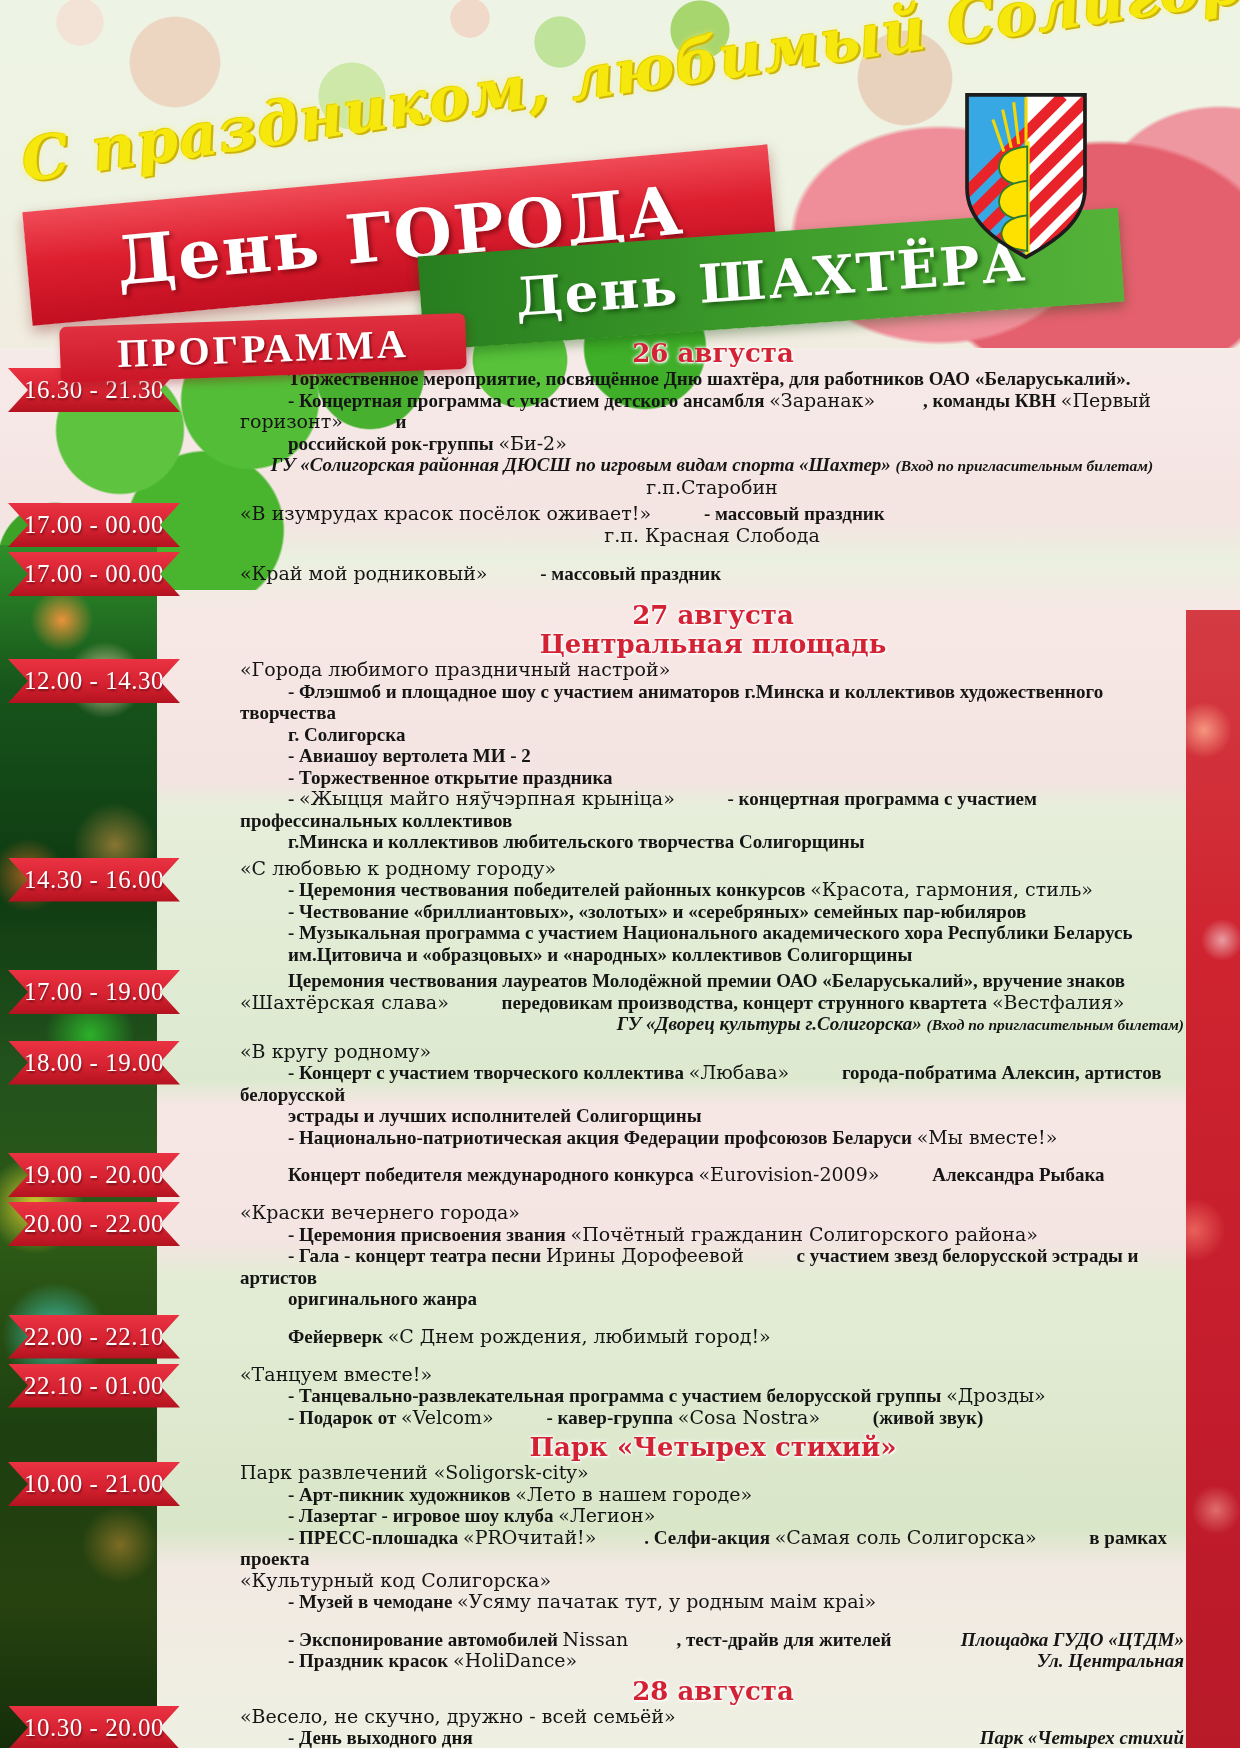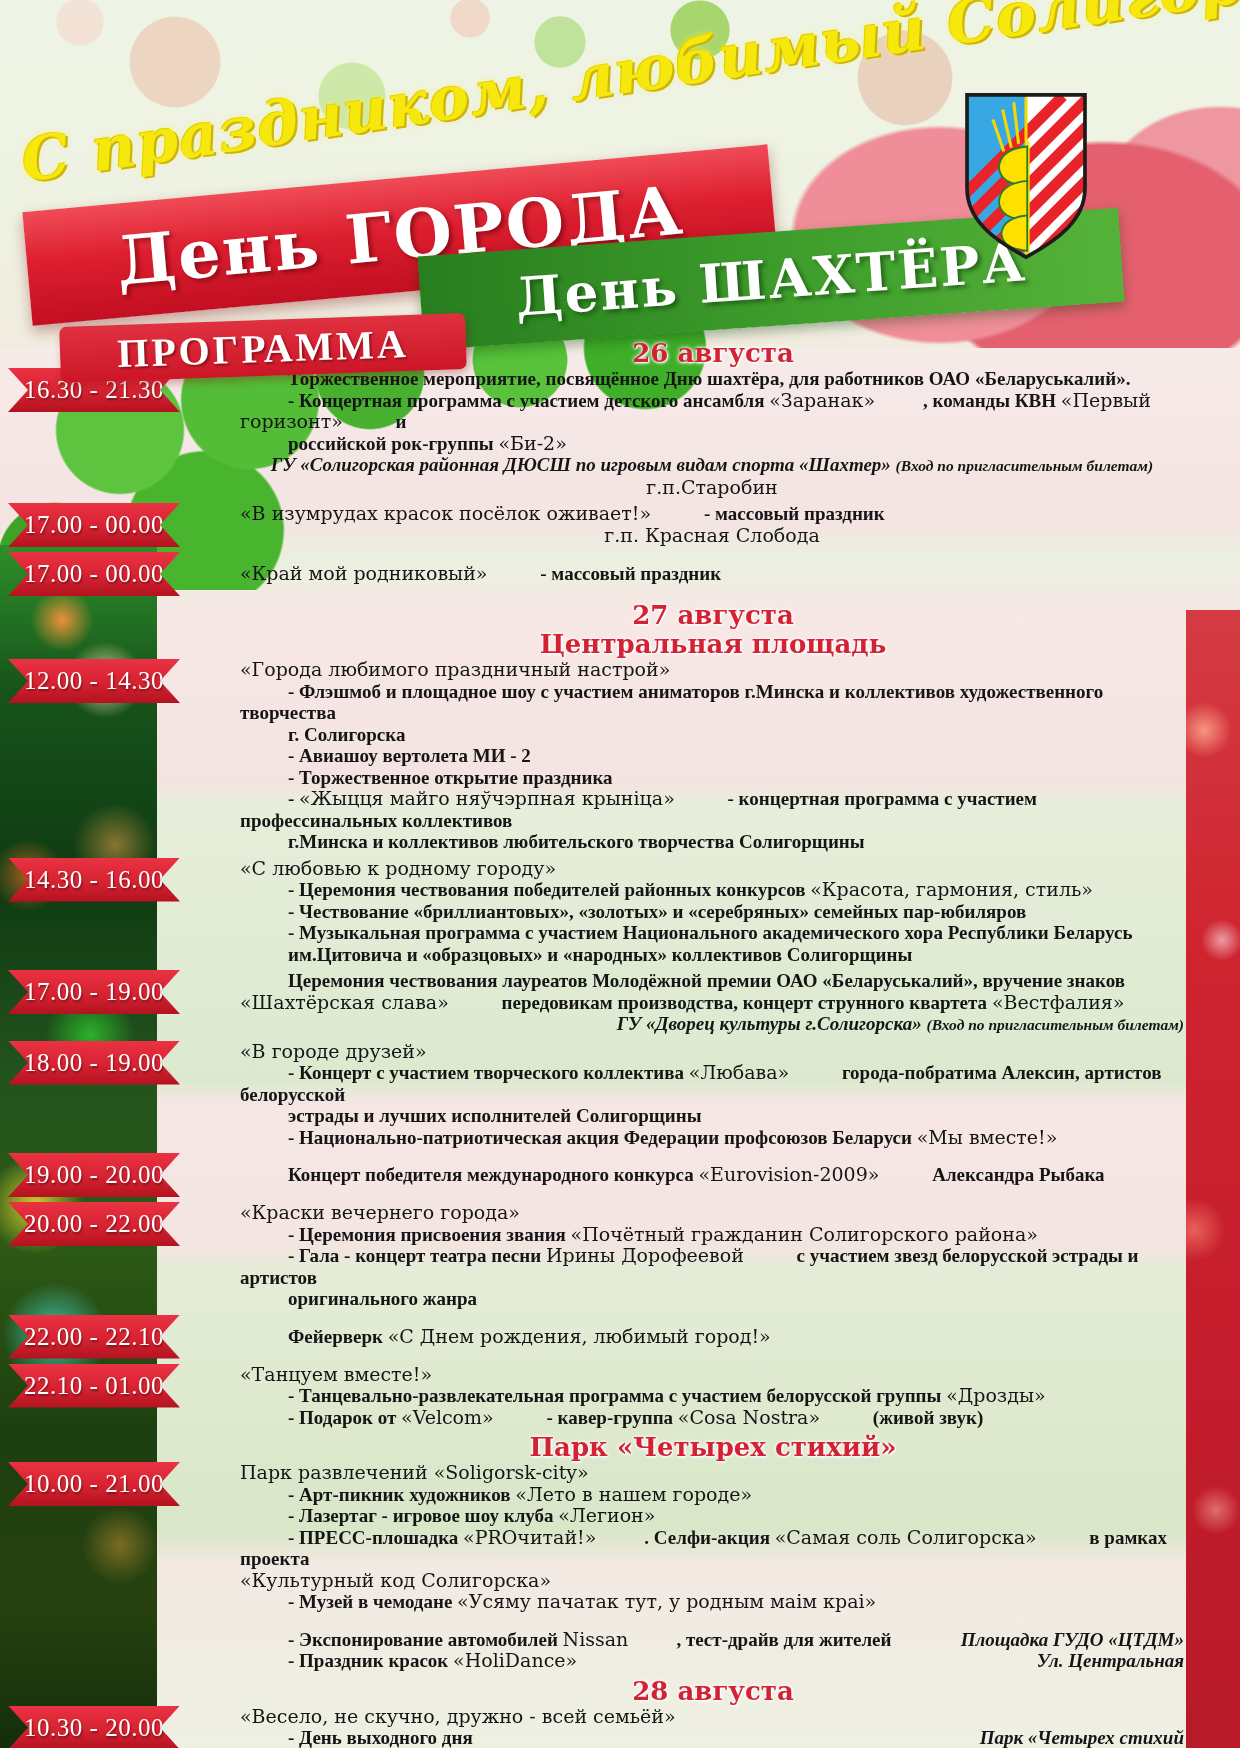--- a/index.html
+++ b/index.html
@@ -229,21 +229,21 @@
           <div class="line"><span><span class="r">Церемония чествования лауреатов Молодёжной премии ОАО «Беларуськалий», вручение знаков</span></span></div>
           <div class="line"><span><span class="b">«Шахтёрская слава»</span><span class="r"> передовикам производства, концерт струнного квартета </span><span class="b">«Вестфалия»</span></span></div>
           <div class="line rightline"><span><span class="i">ГУ «Дворец культуры г.Солигорска» </span><span class="s">(Вход по пригласительным билетам)</span></span></div>
         </div>
       </div>
       <div class="row">
         <div class="tribbon">
           <span>18.00 - 19.00</span>
         </div>
         <div class="lines">
-          <div class="line"><span><span class="b">«В городе друзей»</span></span></div>
+          <div class="line"><span><span class="b">«В кругу родному»</span></span></div>
           <div class="line"><span><span class="r">- Концерт с участием творческого коллектива </span><span class="b">«Любава»</span><span class="r"> города-побратима Алексин, артистов белорусской</span></span></div>
           <div class="line"><span><span class="r">эстрады и лучших исполнителей Солигорщины</span></span></div>
           <div class="line"><span><span class="r">- Национально-патриотическая акция Федерации профсоюзов Беларуси </span><span class="b">«Мы вместе!»</span></span></div>
         </div>
       </div>
       <div class="row single">
         <div class="tribbon">
           <span>19.00 - 20.00</span>
         </div>
         <div class="lines">

